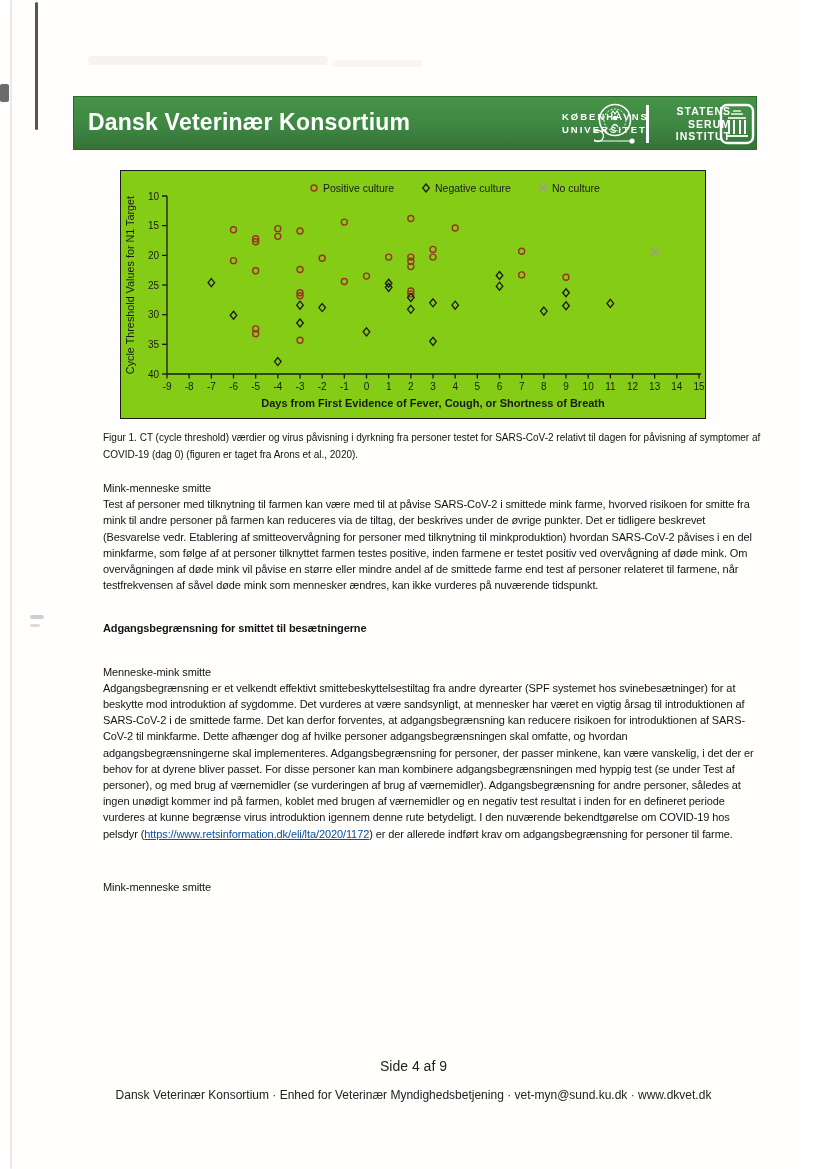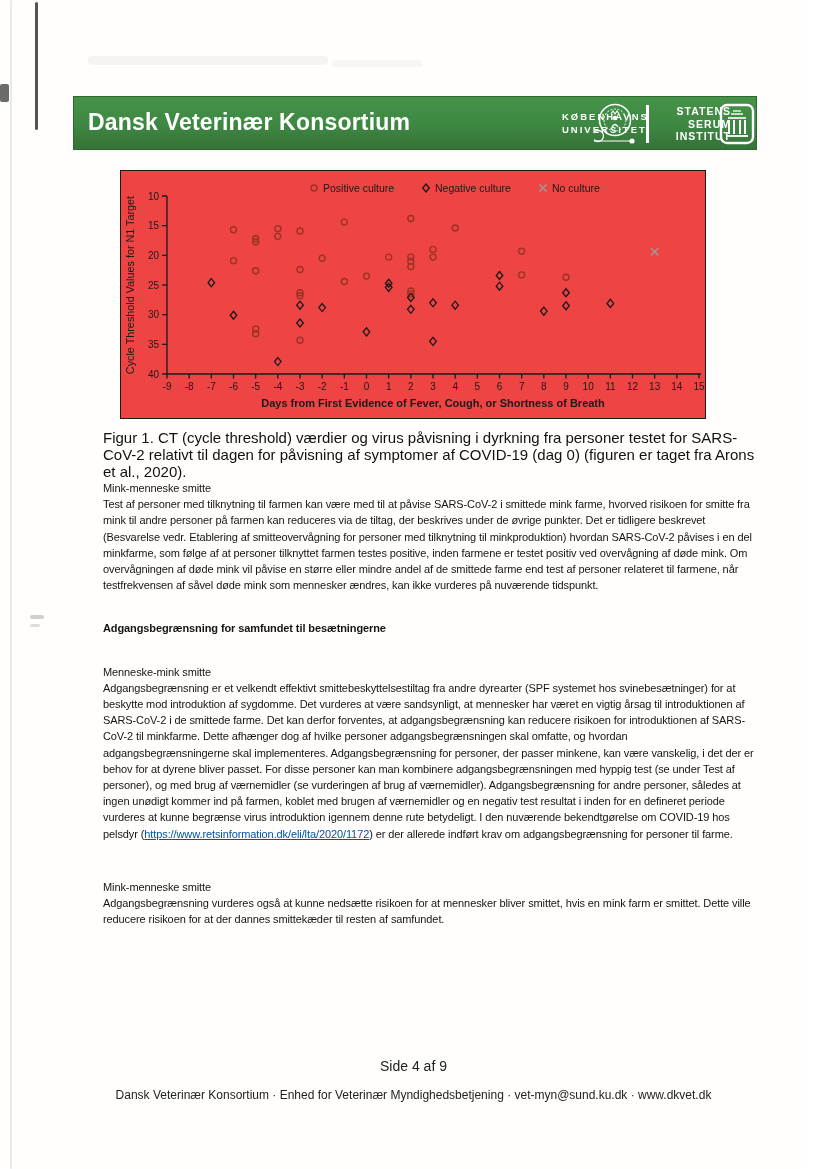--- a/index.html
+++ b/index.html
@@ -23,24 +23,24 @@
   .header-title{position:absolute;left:14px;top:12px;font-size:23px;font-weight:bold;color:#fff;letter-spacing:.2px;}
   .ku-text{position:absolute;left:488px;top:14px;color:#fff;font-family:Liberation Sans, sans-serif;
       font-weight:bold;font-size:9.5px;letter-spacing:2px;line-height:12.5px;}
   .divider{position:absolute;left:572px;top:8px;width:2.5px;height:38px;background:#fff;}
   .ssi-text{position:absolute;left:597px;top:8px;width:60px;text-align:right;color:#fff;
       font-weight:bold;font-size:10.5px;letter-spacing:1px;line-height:12.5px;}
   .logo-abs{position:absolute;}
 
   
   .figure-box{position:absolute;left:120px;top:170px;width:586px;height:249px;
-      border:1.3px solid #1a1a1a;background:#ef4444;box-sizing:border-box;}
+      border:1.3px solid #1a1a1a;background:#84cc16;box-sizing:border-box;}
   svg text{font-family:"Liberation Sans",sans-serif;fill:#1a1a1a;}
 
-  .caption{position:absolute;left:103px;top:429px;width:662px;font-size:15px;line-height:17px;color:#111;}
+  .caption{position:absolute;left:103px;top:429px;width:662px;font-size:10px;line-height:17px;color:#111;}
 
   .body-text{position:absolute;left:103px;top:480px;width:652px;font-size:11px;line-height:16.2px;
       letter-spacing:-0.1px;color:#141414;}
   .sec1{margin-bottom:27px;}
   .bold-heading{font-weight:bold;margin-bottom:27px;}
   .sec3{margin-bottom:37px;}
   a.link{color:var(--link,#0b50a0);cursor:pointer;}
 
   .page-number{position:absolute;left:0;top:1058px;width:827px;text-align:center;font-size:14px;color:#222;}
   .footer-line{position:absolute;left:0;top:1088px;width:827px;text-align:center;font-size:12px;color:#222;}
@@ -231,29 +231,28 @@
   </div>
 
   <div class="caption">Figur 1. CT (cycle threshold) værdier og virus påvisning i dyrkning fra personer testet for SARS-CoV-2 relativt til dagen for påvisning af symptomer af COVID-19 (dag 0) (figuren er taget fra Arons et al., 2020).</div>
 
   <div class="body-text">
     <div class="sec1">
       <div>Mink-menneske smitte</div>
       <div>Test af personer med tilknytning til farmen kan være med til at påvise SARS-CoV-2 i smittede mink farme, hvorved risikoen for smitte fra mink til andre personer på farmen kan reduceres via de tiltag, der beskrives under de øvrige punkter. Det er tidligere beskrevet (Besvarelse vedr. Etablering af smitteovervågning for personer med tilknytning til minkproduktion) hvordan SARS-CoV-2 påvises i en del minkfarme, som følge af at personer tilknyttet farmen testes positive, inden farmene er testet positiv ved overvågning af døde mink. Om overvågningen af døde mink vil påvise en større eller mindre andel af de smittede farme end test af personer relateret til farmene, når testfrekvensen af såvel døde mink som mennesker ændres, kan ikke vurderes på nuværende tidspunkt.</div>
     </div>
 
-    <div class="bold-heading">Adgangsbegrænsning for samfundet til besætningerne</div>
+    <div class="bold-heading">Adgangsbegrænsning for smittet til besætningerne</div>
 
     <div class="sec3">
       <div>Menneske-mink smitte</div>
       <div><span>Adgangsbegrænsning er et velkendt effektivt smittebeskyttelsestiltag fra andre dyrearter (SPF systemet hos svinebesætninger) for at beskytte mod introduktion af sygdomme. Det vurderes at være sandsynligt, at mennesker har været en vigtig årsag til introduktionen af SARS-CoV-2 i de smittede farme. Det kan derfor forventes, at adgangsbegrænsning kan reducere risikoen for introduktionen af SARS-CoV-2 til minkfarme. Dette afhænger dog af hvilke personer adgangsbegrænsningen skal omfatte, og hvordan adgangsbegrænsningerne skal implementeres. Adgangsbegrænsning for personer, der passer minkene, kan være vanskelig, i det der er behov for at dyrene bliver passet. For disse personer kan man kombinere adgangsbegrænsningen med hyppig test (se under Test af personer), og med brug af værnemidler (se vurderingen af brug af værnemidler). Adgangsbegrænsning for andre personer, således at ingen unødigt kommer ind på farmen, koblet med brugen af værnemidler og en negativ test resultat i inden for en defineret periode vurderes at kunne begrænse virus introduktion igennem denne rute betydeligt. I den nuværende bekendtgørelse om COVID-19 hos pelsdyr (</span><a class="link" href="#">https://www.retsinformation.dk/eli/lta/2020/1172</a><span>) er der allerede indført krav om adgangsbegrænsning for personer til farme.</span></div>
     </div>
 
     <div class="sec4">
       <div>Mink-menneske smitte</div>
-      <div>Adgangsbegrænsning vurderes også at kunne nedsætte risikoen for at mennesker bliver smittet, hvis en mink farm er smittet. Dette ville reducere risikoen for at der dannes smittekæder til resten af samfundet.</div>
     </div>
   </div>
 
   <div class="page-number">Side 4 af 9</div>
   <div class="footer-line">Dansk Veterinær Konsortium · Enhed for Veterinær Myndighedsbetjening · vet-myn@sund.ku.dk · www.dkvet.dk</div>
 
 </div>
 
 </body></html>

